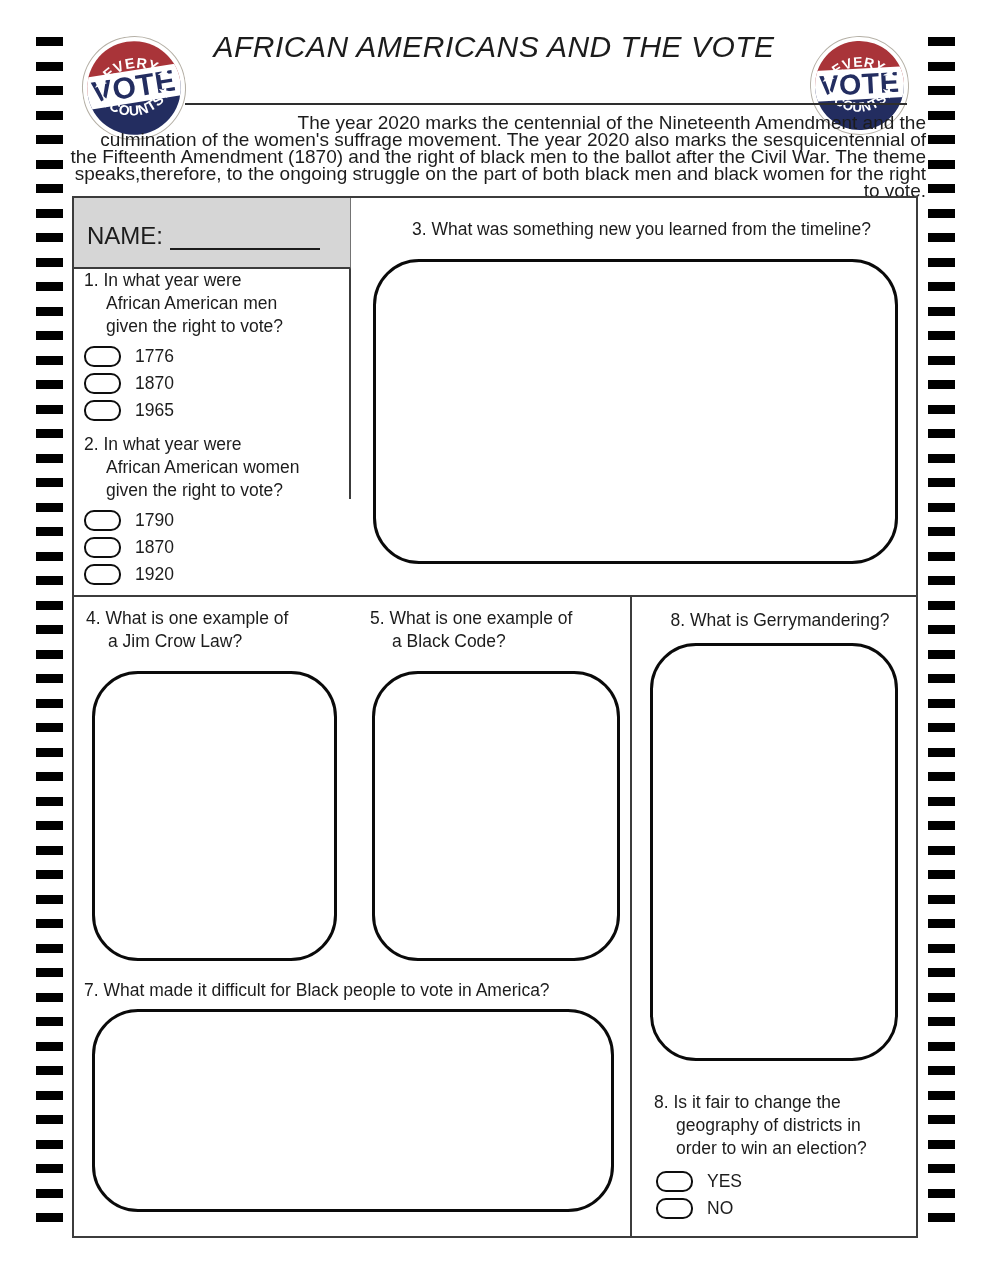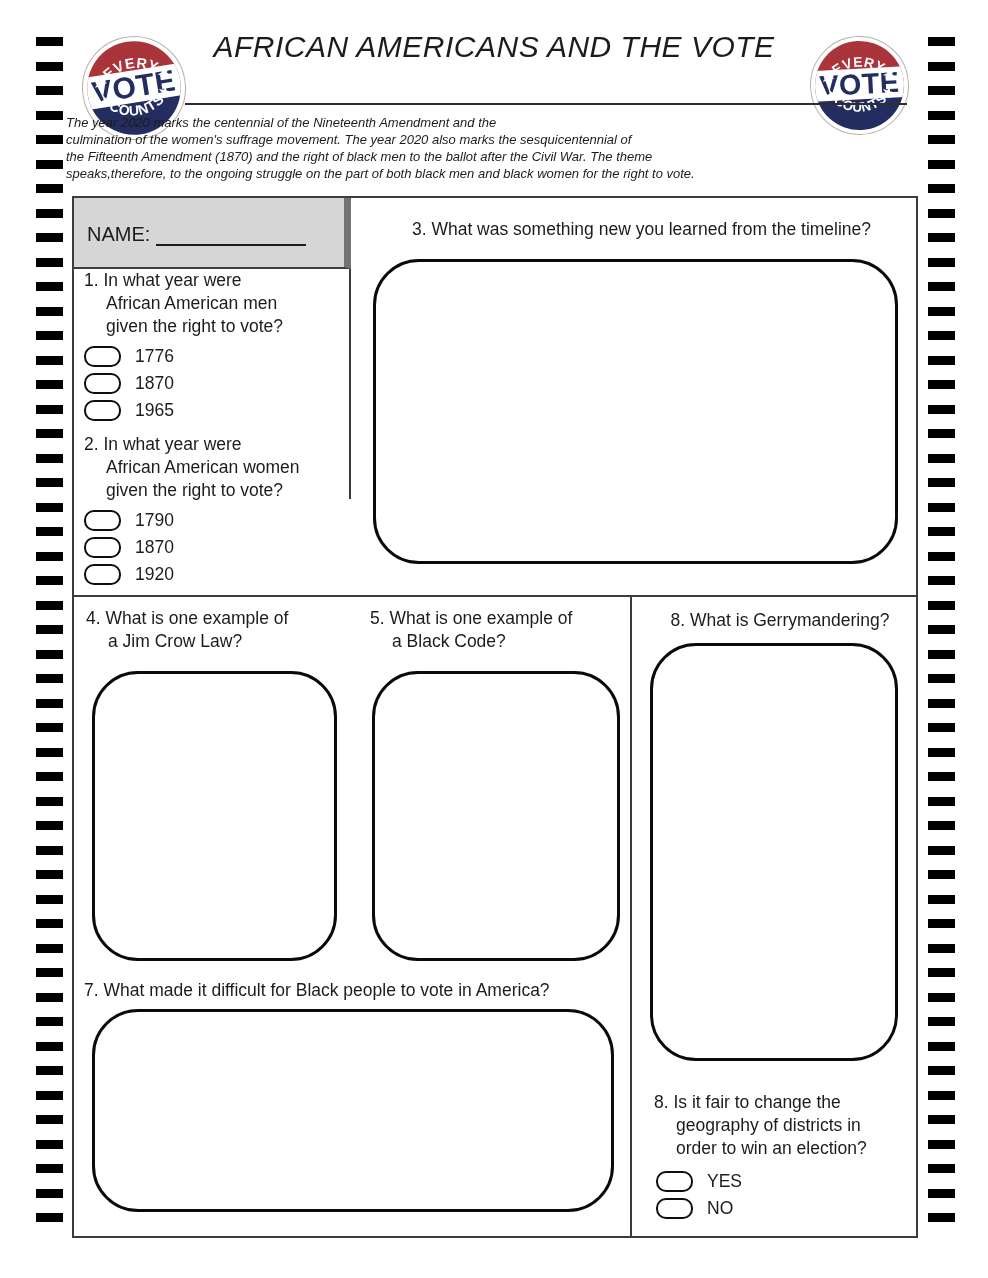--- a/index.html
+++ b/index.html
@@ -19,31 +19,31 @@
   .badge.left  { left: 82px; width: 104px; height: 104px; transform: rotate(-9deg); }
   .badge.right { left: 810px; width: 99px; height: 99px; transform: rotate(-3deg); }
   .badge-arc { font-size: 14px; font-weight: bold; fill: #ffffff; letter-spacing: 0.5px; }
   .badge-vote { font-size: 29px; font-weight: bold; letter-spacing: 0.5px; text-anchor: middle; }
   .titles { position: absolute; left: 190px; top: 26px; width: 608px; text-align: center; }
   .title1 { font-size: 30px; letter-spacing: 0.5px; white-space: nowrap; }
   .title2 { font-size: 30px; font-style: italic; letter-spacing: 0.5px; white-space: nowrap; margin-top: 4px; }
   .title-rule { position: absolute; left: 185px; top: 103px; width: 722px; height: 2px; background: #2e2e2e; }
   .intro {
     position: absolute; left: 66px; top: 114px; width: 860px;
-    font-style: italic; font-size: 13px; line-height: 17px;
-    text-align: left; white-space: pre-line;
+    font-size: 19px; line-height: 17px;
+    text-align: right; white-space: pre-line;
   }
 
   
   .form { position: absolute; left: 72px; top: 196px; width: 846px; height: 1042px; border: 2px solid #3c3c3c; }
   .cell { position: absolute; }
   .cell-name {
     left: 0; top: 0; width: 277px; height: 71px; background: #d6d6d6;
-    border-right: 7px solid #737373; border-bottom: 2px solid #3c3c3c;
-    padding: 24px 0 8px 13px; font-size: 20px;
+    border-right: 1px solid #737373; border-bottom: 2px solid #3c3c3c;
+    padding: 24px 0 8px 13px; font-size: 24px;
   }
   .name-blank { display: inline-block; width: 150px; height: 24px; border-bottom: 2px solid #1c1c1c; vertical-align: bottom; }
   .cell-q12 { left: 0; top: 71px; width: 277px; height: 230px; border-right: 2px solid #3c3c3c; padding: 0 10px 0 10px; }
   .cell-q3 { left: 277px; top: 0; width: 569px; height: 397px; padding-top: 20px; text-align: center; }
   .hdiv { position: absolute; left: 0; top: 397px; width: 842px; height: 2px; background: #3c3c3c; }
   .cell-q456 { left: 0; top: 399px; width: 556px; height: 639px; }
   .cell-q78 { left: 556px; top: 399px; width: 286px; height: 639px; border-left: 2px solid #3c3c3c; }
 
   .q { font-size: 17.5px; line-height: 23px; white-space: pre-line; padding-left: 22px; text-indent: -22px; }
   .q.center { text-align: center; padding-left: 12px; text-indent: 0; }

